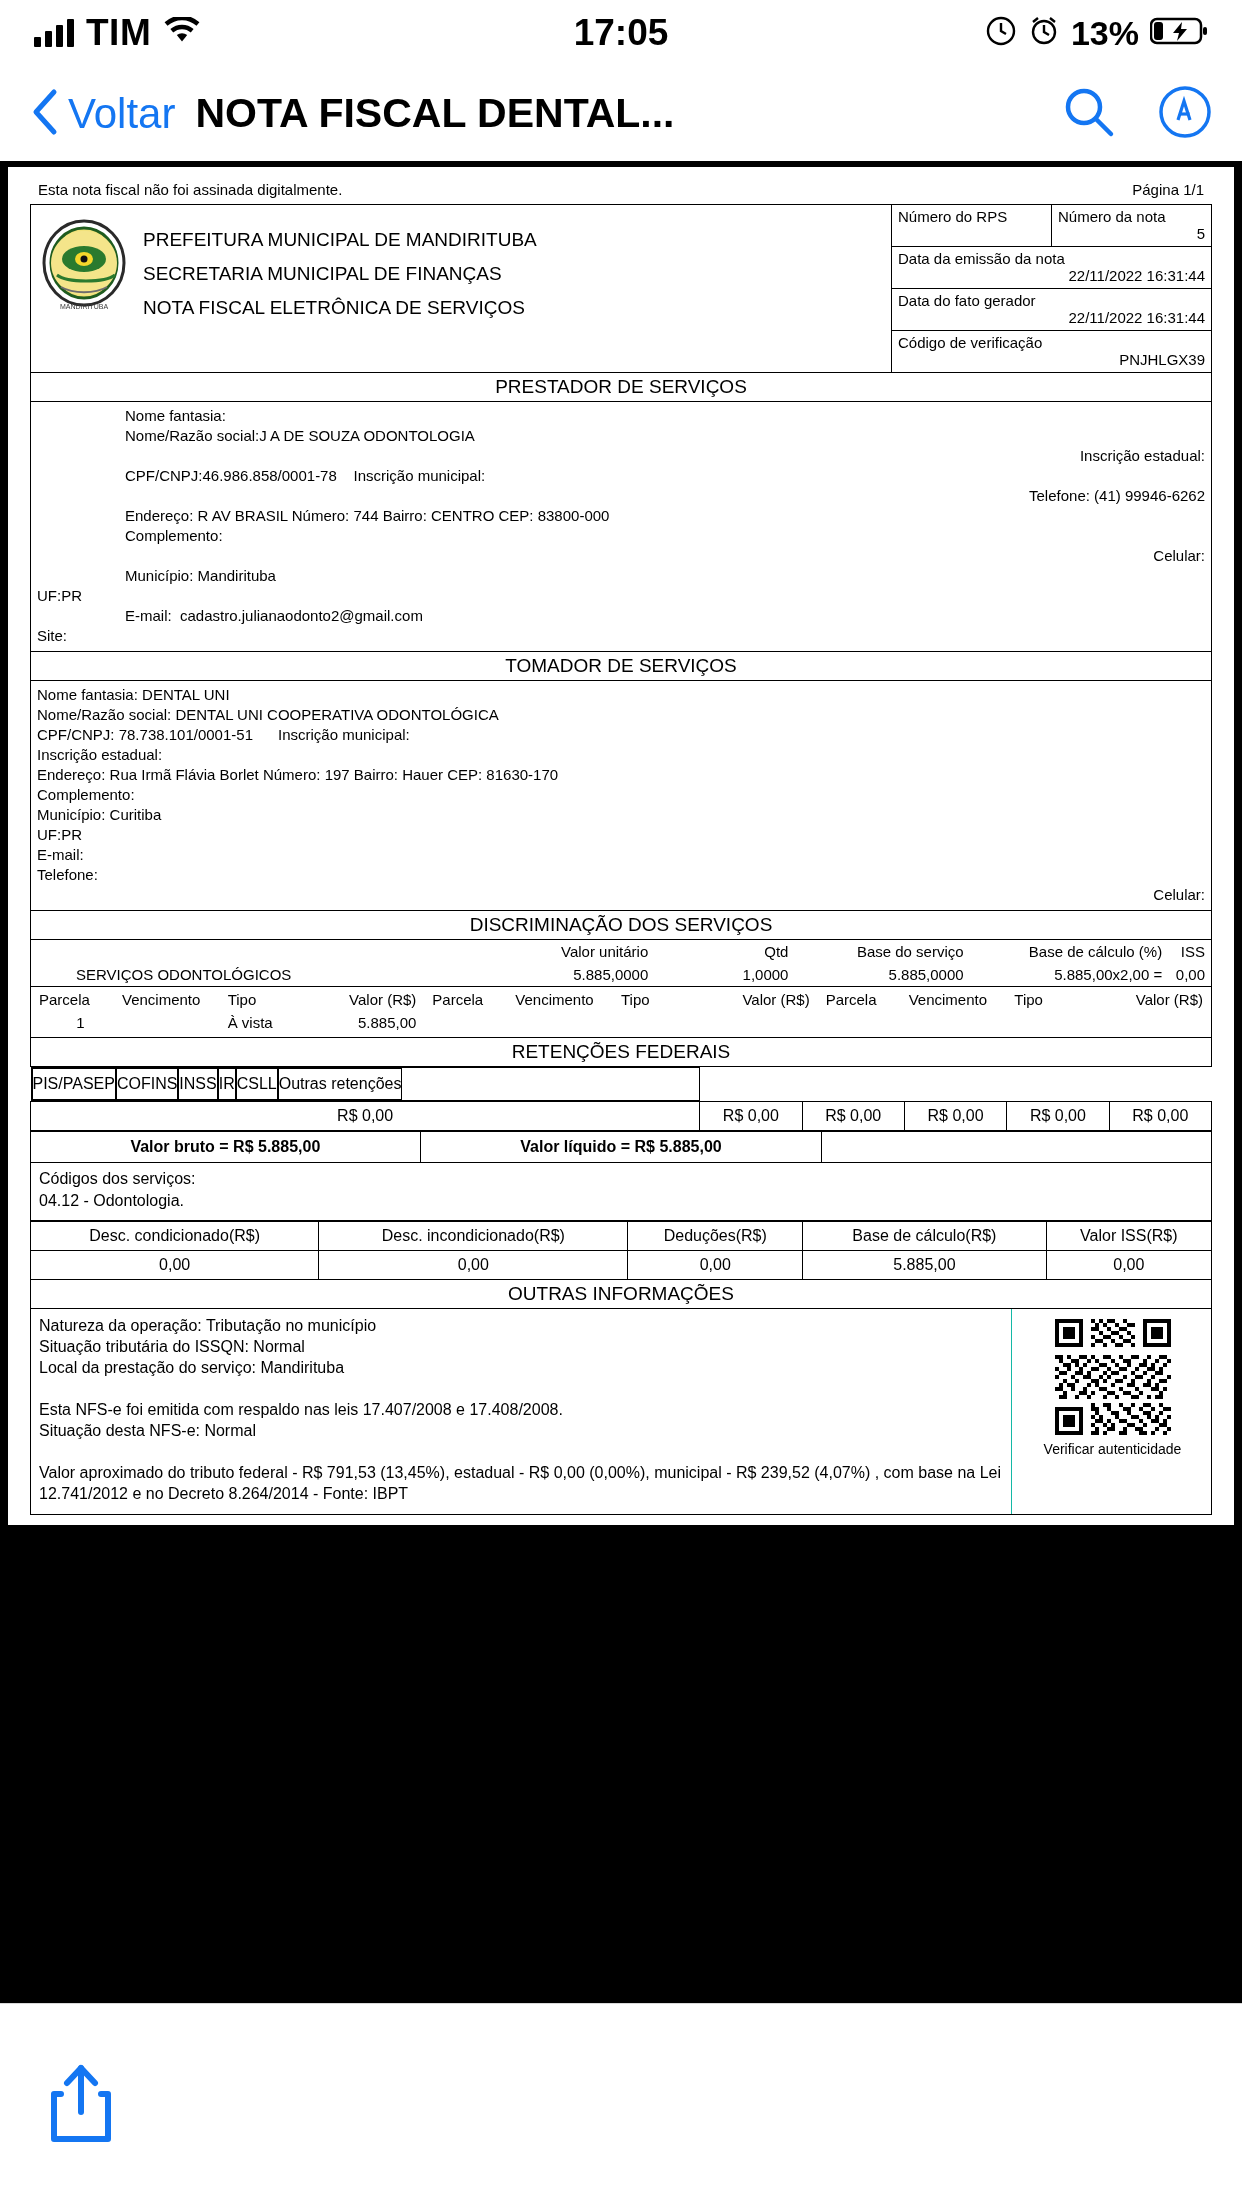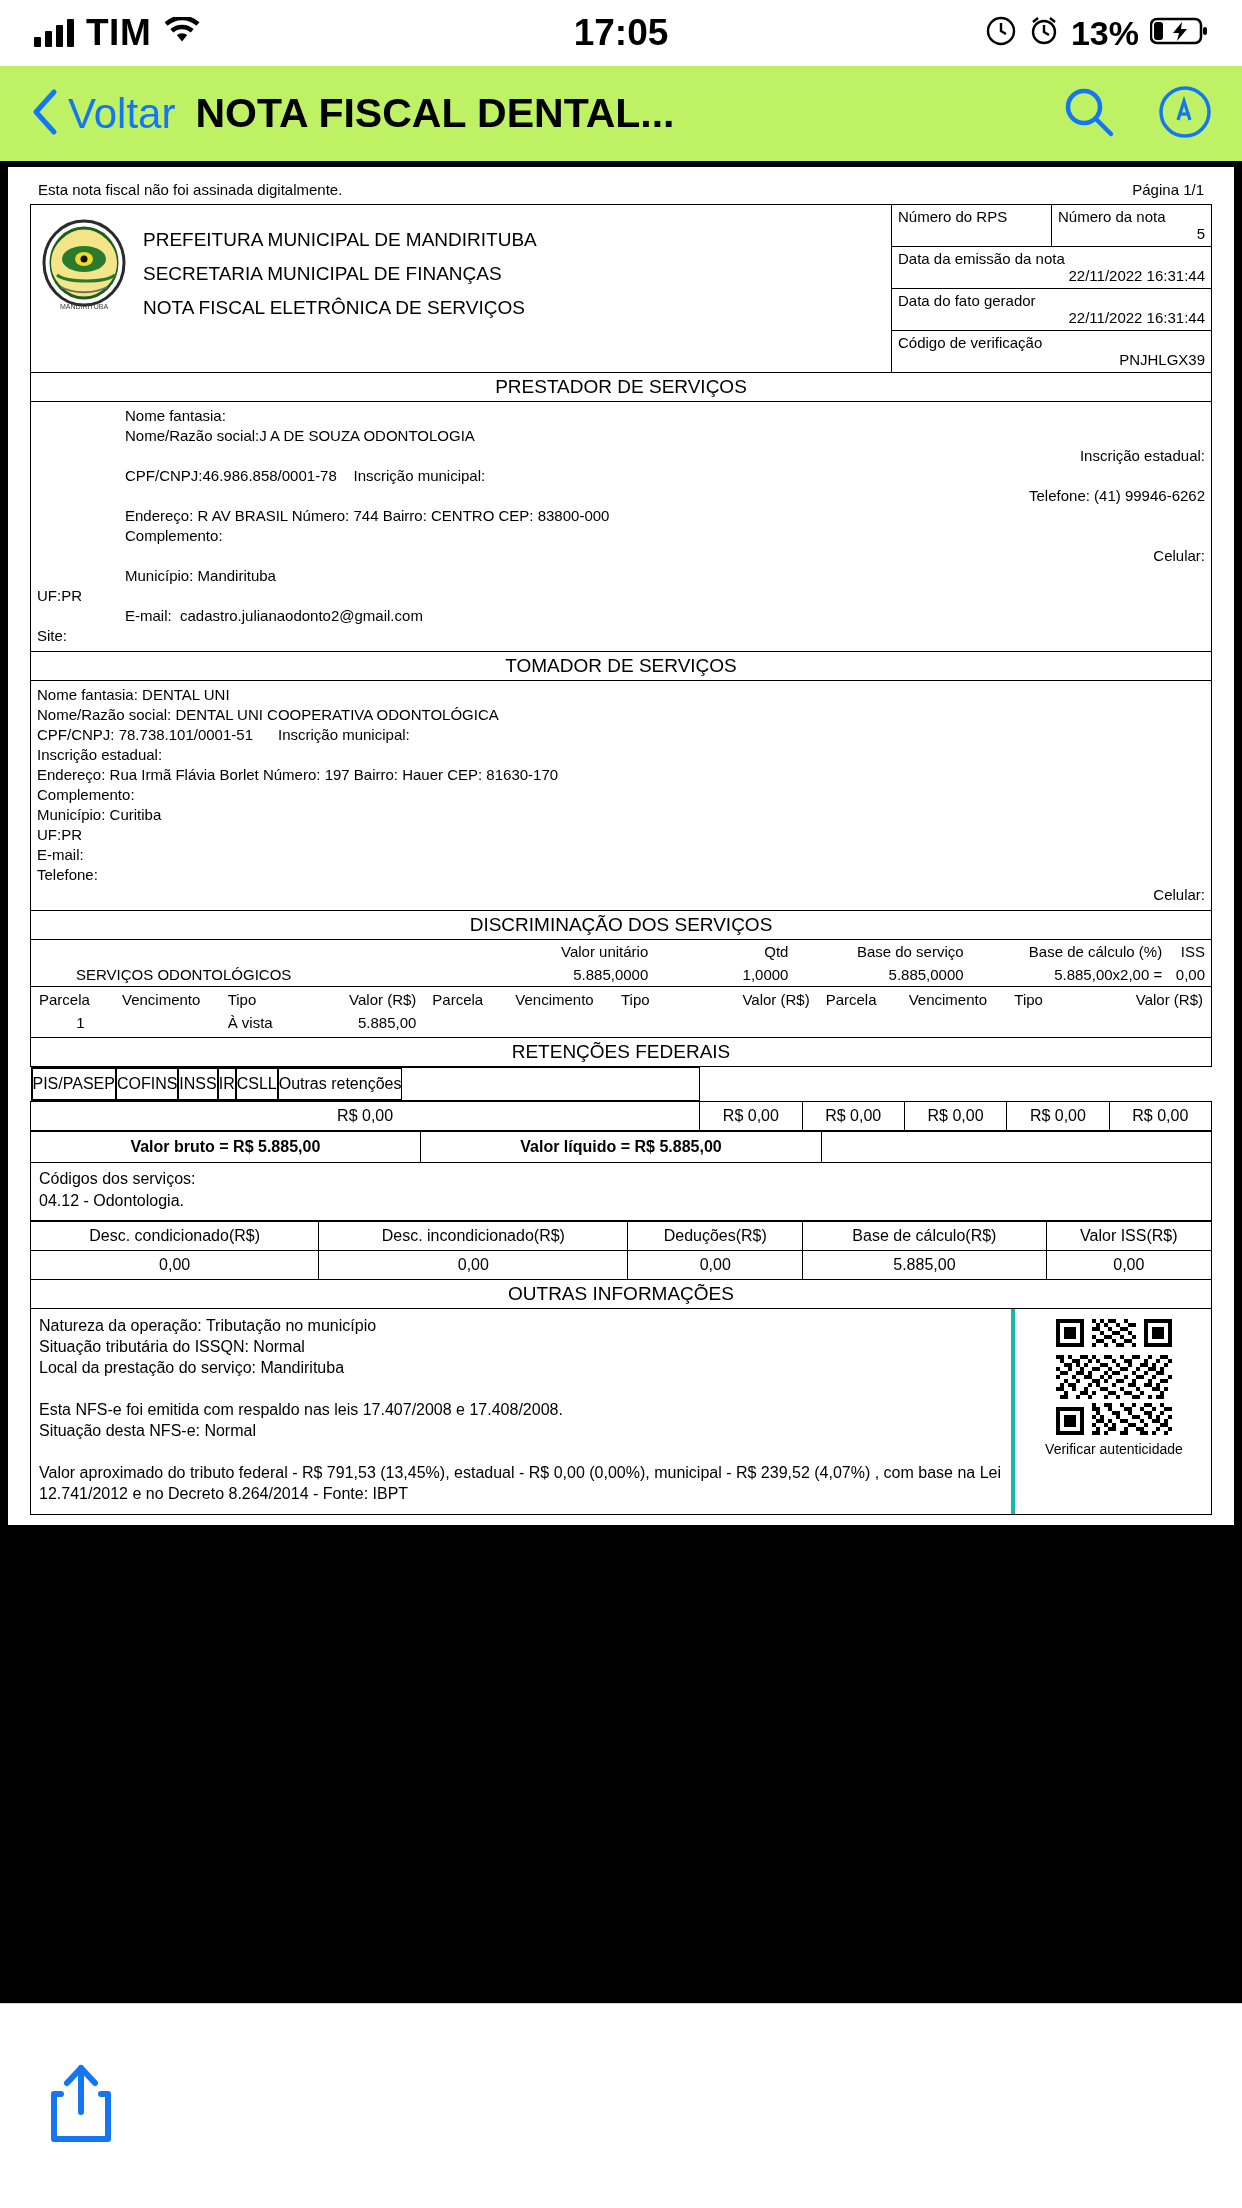--- a/index.html
+++ b/index.html
@@ -27,21 +27,21 @@
   .sb-batt-pct { font-size: 34px; font-weight:600; }
   .bars { display:flex; align-items:flex-end; gap:4px; height:28px; }
   .bars i { width:7px; background:#000; display:block; border-radius:1px; }
   .bars i:nth-child(1){height:10px}
   .bars i:nth-child(2){height:16px}
   .bars i:nth-child(3){height:22px}
   .bars i:nth-child(4){height:28px}
 
   
   .navbar {
-    height: 95px; background:#bef264; display:flex; align-items:center;
+    height: 95px; background:#ffffff; display:flex; align-items:center;
     padding: 0 30px; flex: 0 0 auto; position:relative;
   }
   .nav-back { display:flex; align-items:center; gap:10px; color:#1476f2; cursor:pointer; }
   .nav-back-label { font-size: 42px; }
   .nav-title {
     font-size: 41px; font-weight: 600; color:#000; margin-left: 20px;
     white-space: nowrap; overflow:hidden;
   }
   .nav-actions { margin-left:auto; display:flex; align-items:center; gap:42px; }
 
@@ -111,21 +111,21 @@
   .tot-tbl { width:100%; border-collapse:collapse; font-size:16px; }
   .tot-tbl td { border:1px solid #000; text-align:center; padding:6px 0; font-weight:bold; }
 
   .codes { border:1px solid #000; border-top:none; font-size:16px; padding: 5px 8px 8px 8px; line-height: 22px; }
 
   .desc-tbl { width:100%; border-collapse:collapse; font-size:16px; }
   .desc-tbl td { border:1px solid #000; text-align:center; padding: 5px 0; }
 
   .outras { border:1px solid #000; border-top:none; display:flex; font-size:16px; }
   .outras .txt { flex:1 1 auto; padding: 6px 8px 10px 8px; line-height: 21px; }
-  .outras .qr { width: 200px; flex: 0 0 auto; border-left:4px solid #14b8a6; padding: 10px 0 6px 2px; text-align:center; }
+  .outras .qr { width: 200px; flex: 0 0 auto; border-left:1px solid #14b8a6; padding: 10px 0 6px 2px; text-align:center; }
   .qrimg { width: 116px; height: 116px; margin: 0 auto; }
   .qrcap { font-size: 14px; margin-top: 6px; }
 
   
   .toolbar {
     height: 205px; background:#fff; flex: 0 0 auto;
     display:flex; align-items:center; padding-left: 48px;
     border-top: 1px solid #d8d8d8;
   }
   .gap-black { height: 120px; background:#000; flex:0 0 auto; }

